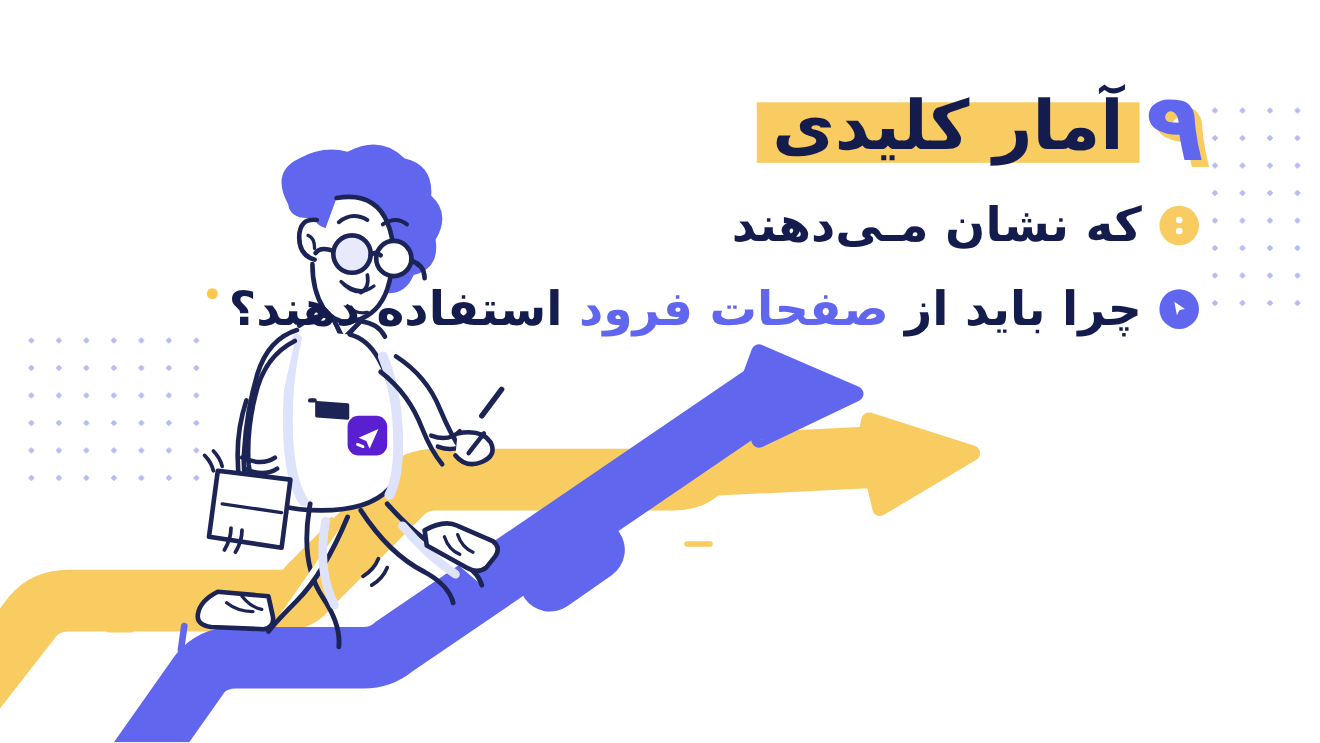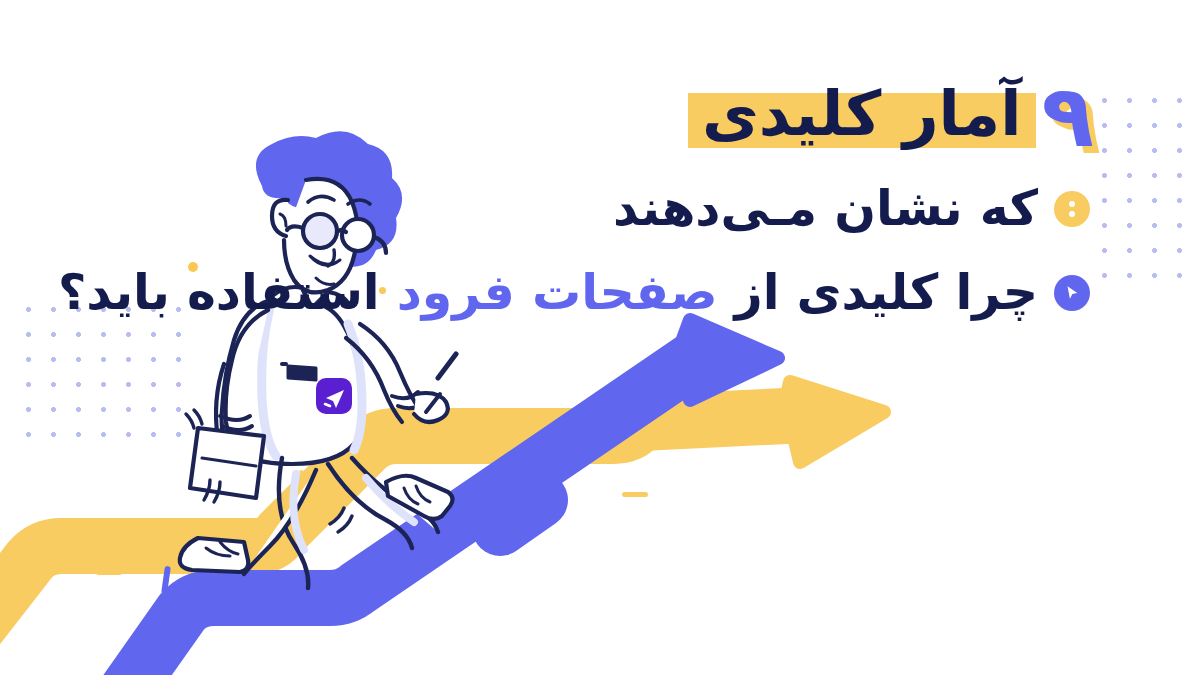--- a/index.html
+++ b/index.html
@@ -103,21 +103,21 @@
   
   .sub-row {
     display:flex;
     flex-direction:row;
     align-items:center;
     justify-content:flex-start;
     gap:16px;
     margin-top:18px;
   }
   .sub-text {
-    font-size:49px;
+    font-size:43px;
     font-weight:700;
     color:#141b4d;
     line-height:1.35;
     white-space:nowrap;
   }
   .sub-text .hl-purple { color:#6166ef; }
 
   .bullet-icon {
     flex:0 0 auto;
     width:36px; height:36px;
@@ -353,18 +353,18 @@
       <div class="sub-text">که نشان مـی‌دهند</div>
     </div>
 
     <div class="sub-row">
       <div class="bullet-icon" id="bullet-cursor-icon">
         <svg viewBox="0 0 24 24" fill="none" xmlns="http://www.w3.org/2000/svg">
           <path d="M6 3 L19 12 L12.5 13.2 L9.2 19.5 Z" fill="#ffffff"></path>
         </svg>
       </div>
       <div class="sub-text">
-        <span>چرا کلیدی از </span><span class="hl-purple">صفحات فرود</span><span> استفاده باید؟</span>
+        <span>چرا باید از </span><span class="hl-purple">صفحات فرود</span><span> استفاده دهند؟</span>
       </div>
     </div>
 
   </div>
 </div>
 
 </body></html>

